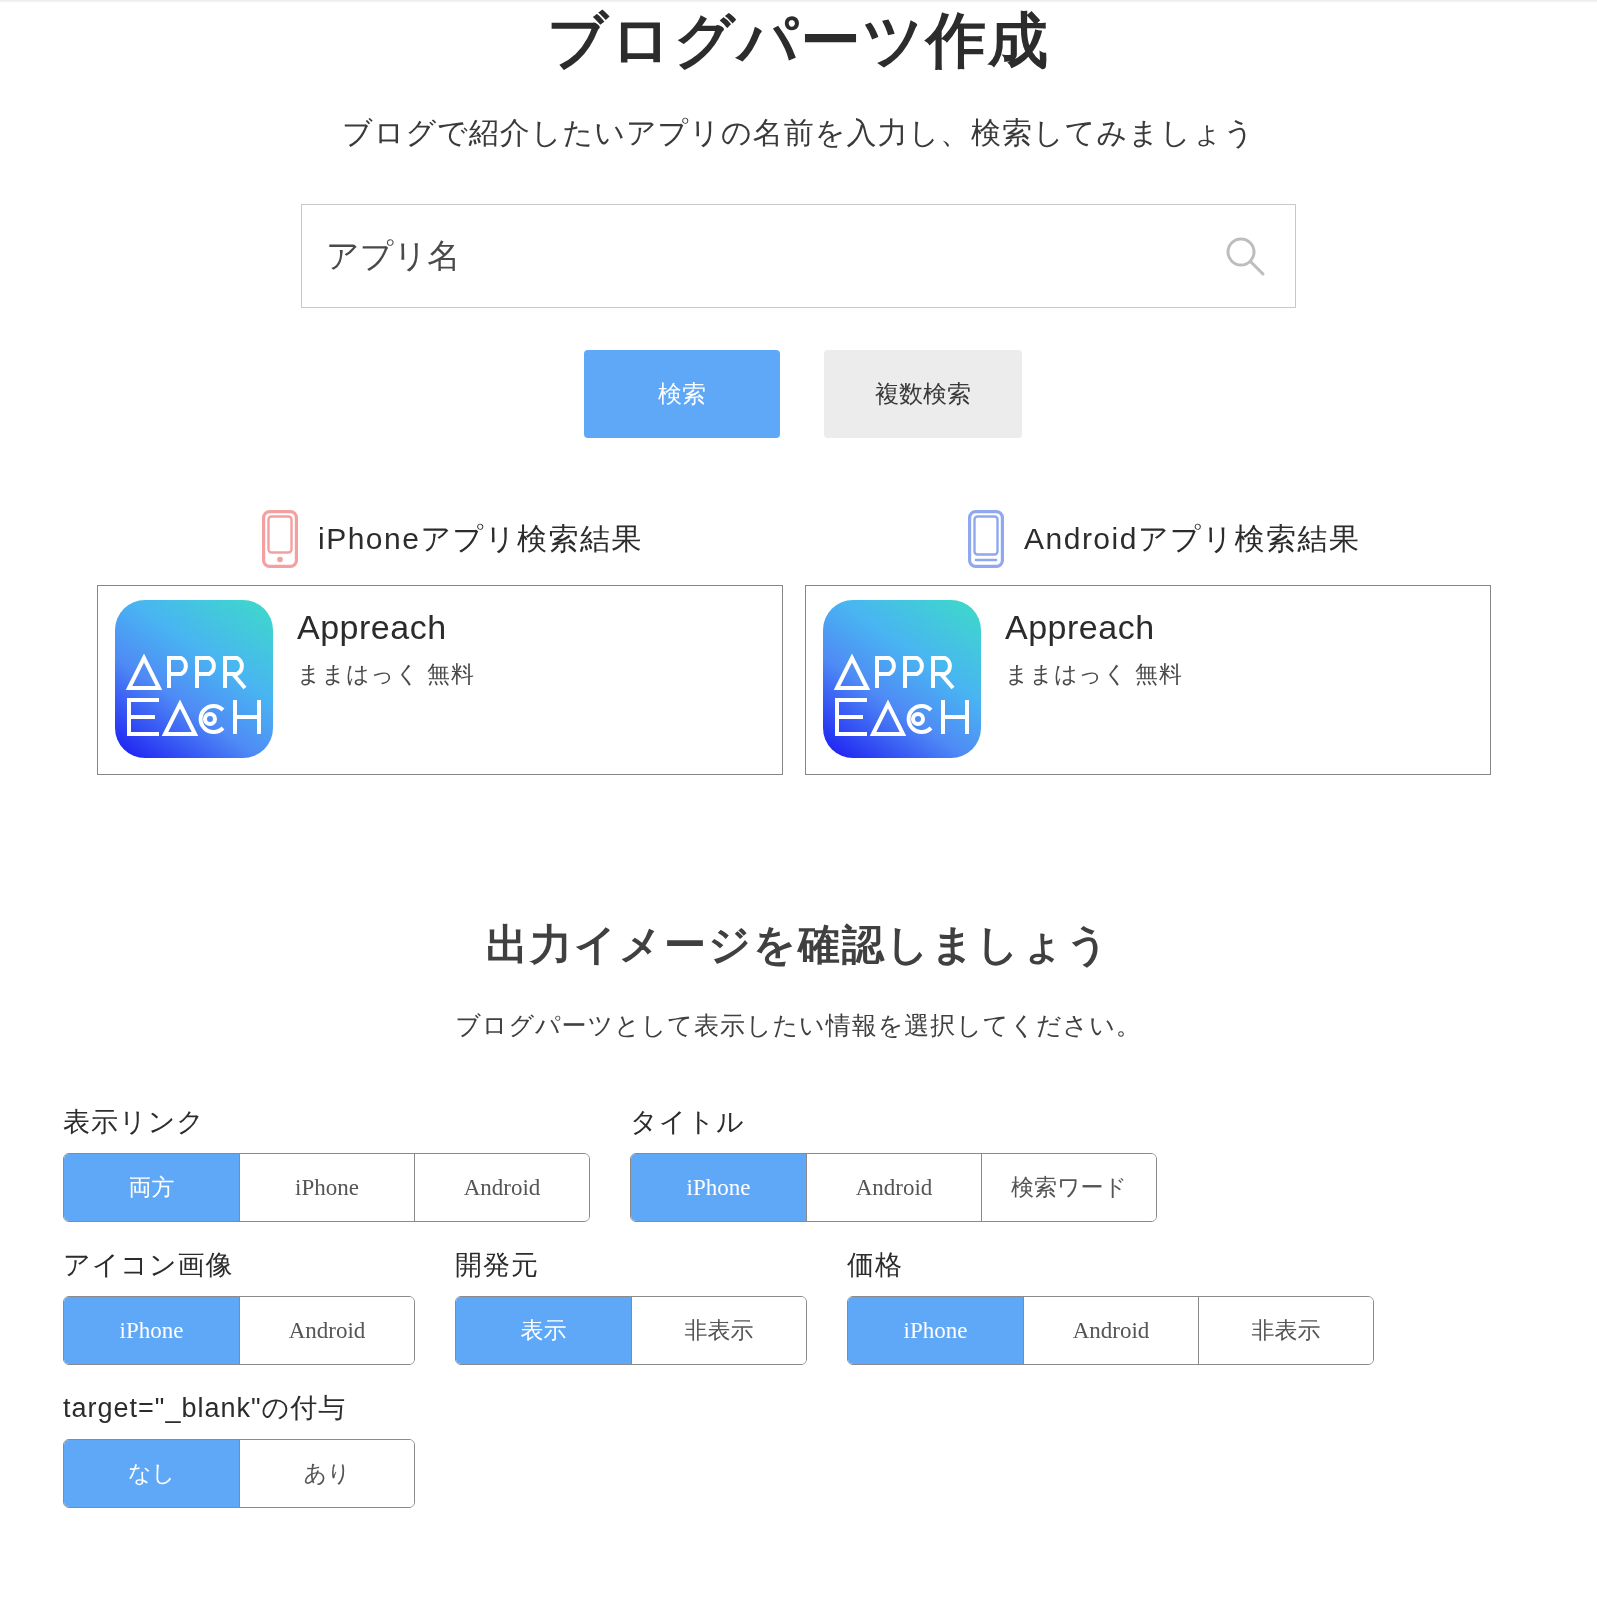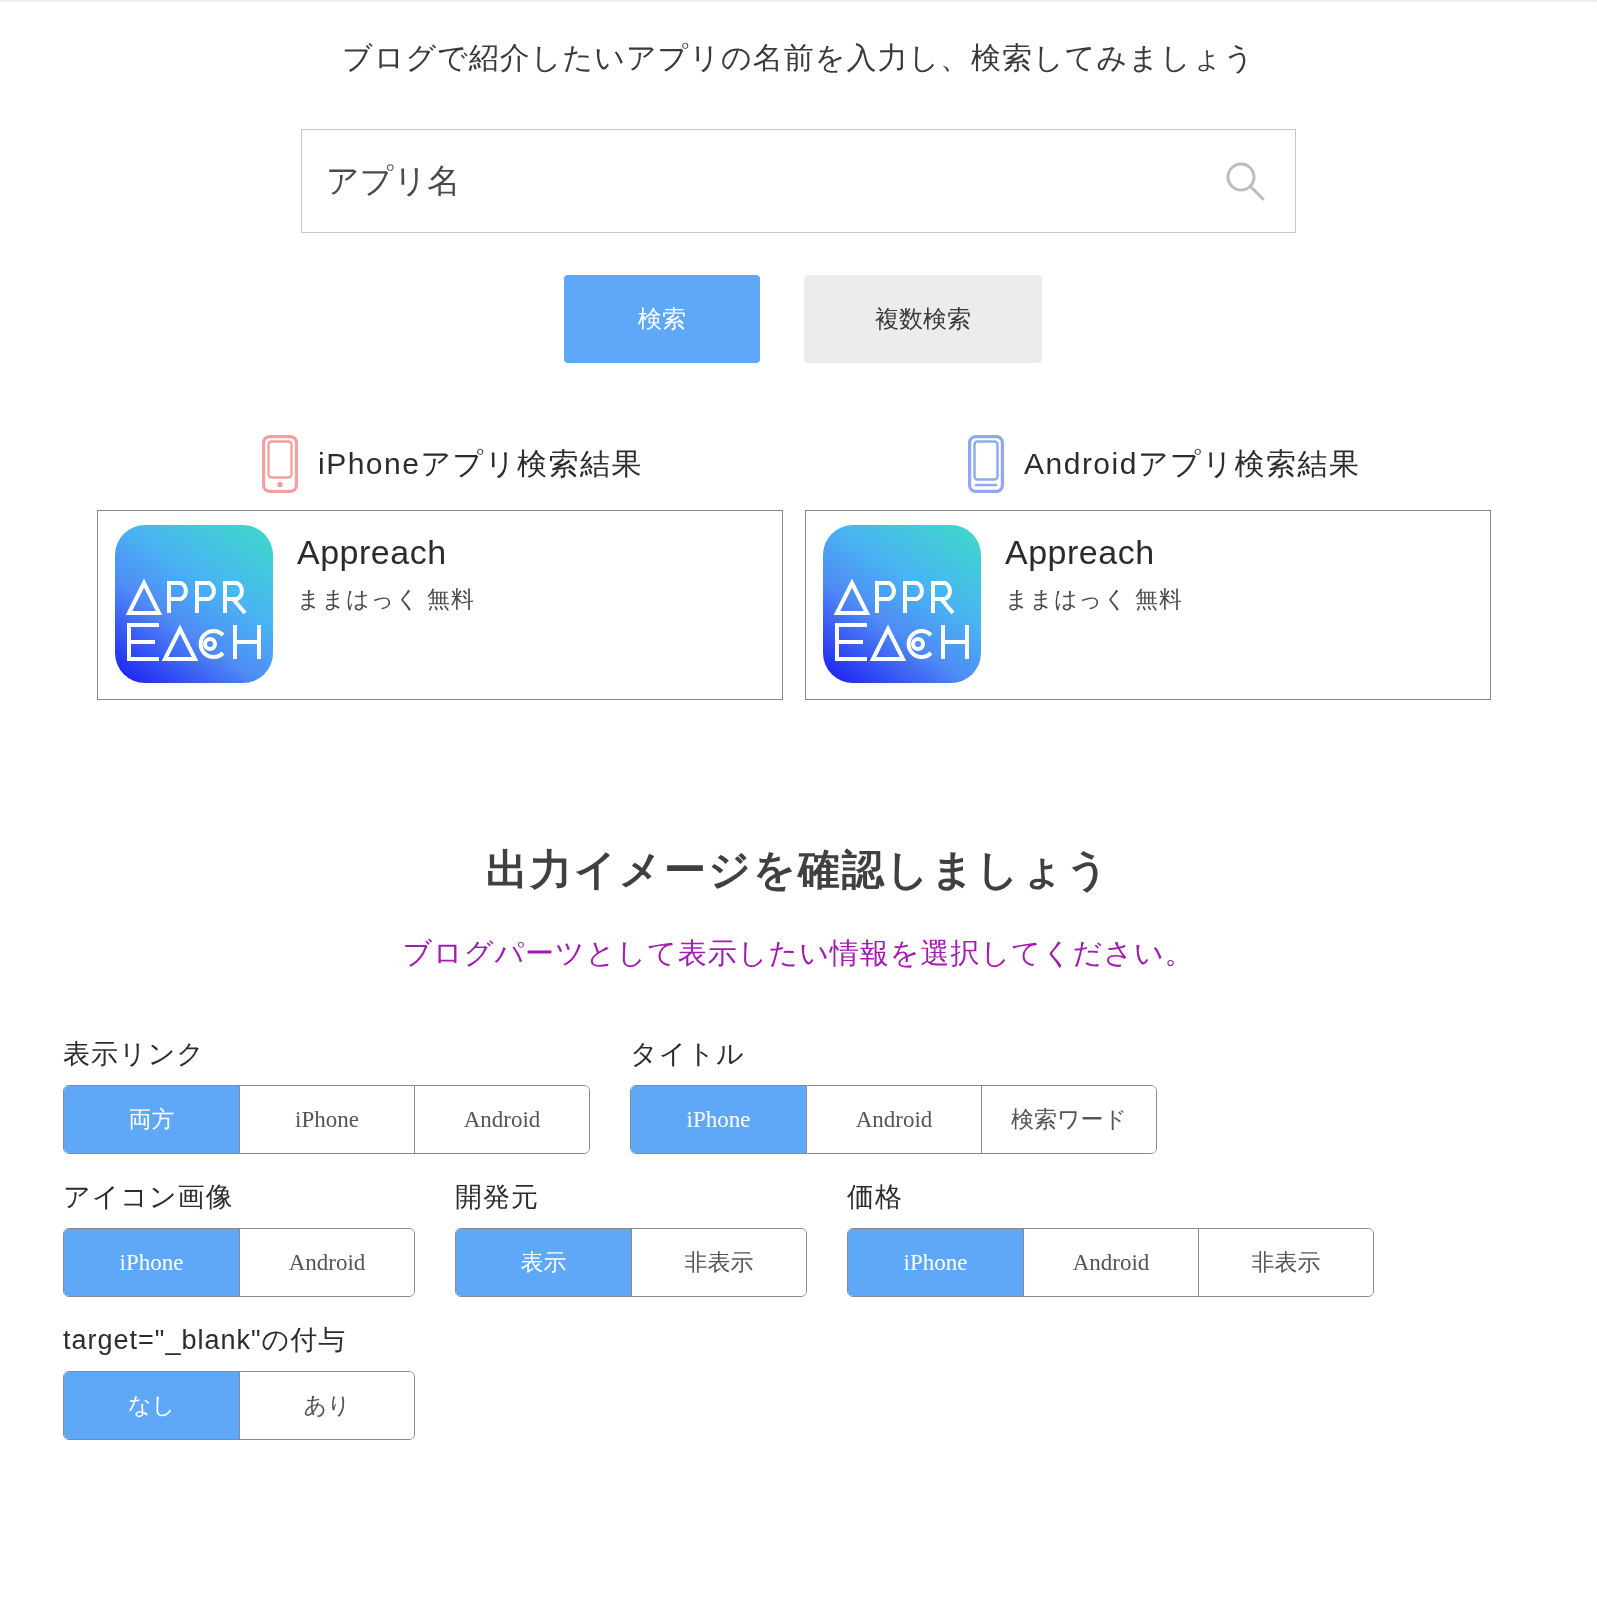--- a/index.html
+++ b/index.html
@@ -105,21 +105,21 @@
     line-height: 1;
     margin-left: 9px;
   }
   .btn-primary {
     width: 196px;
     height: 88px;
     background: #5fa8f8;
     color: #ffffff;
   }
   .btn-secondary {
-    width: 238px;
+    width: 198px;
     height: 88px;
     background: #ececec;
     color: #3a3a3a;
   }
 
   
   .results {
     margin-top: 68px;
     display: flex;
     justify-content: flex-start;
@@ -188,23 +188,23 @@
     text-align: center;
     font-size: 42px;
     font-weight: bold;
     letter-spacing: 2px;
     color: #404040;
   }
   .section-subtitle {
     margin: 0;
     padding-top: 36px;
     text-align: center;
-    font-size: 29px;
+    font-size: 25px;
     letter-spacing: 1px;
-    color: #a21caf;
+    color: #404040;
   }
 
   .options {
     margin-top: 62px;
     padding-left: 63px;
   }
   .option-row {
     display: flex;
     align-items: flex-start;
     margin-bottom: 25px;
@@ -244,20 +244,21 @@
     color: #ffffff;
   }
 </style>
 </head>
 <body>
 
 <div class="top-edge"></div>
 
 <div class="page">
 
+  <h1 class="page-title">ブログパーツ作成</h1>
   <p class="page-subtitle">ブログで紹介したいアプリの名前を入力し、検索してみましょう</p>
 
   <div class="search-row">
     <div class="search-box">
       <input class="search-input" type="text" placeholder="アプリ名" style="">
       <span class="search-icon">
         <svg viewBox="0 0 44 44" xmlns="http://www.w3.org/2000/svg" aria-hidden="true">
           <circle cx="18" cy="18" r="13" fill="none" stroke="#bdbdbd" stroke-width="3"></circle>
           <line x1="27.5" y1="27.5" x2="40" y2="40" stroke="#bdbdbd" stroke-width="3" stroke-linecap="round"></line>
         </svg>

